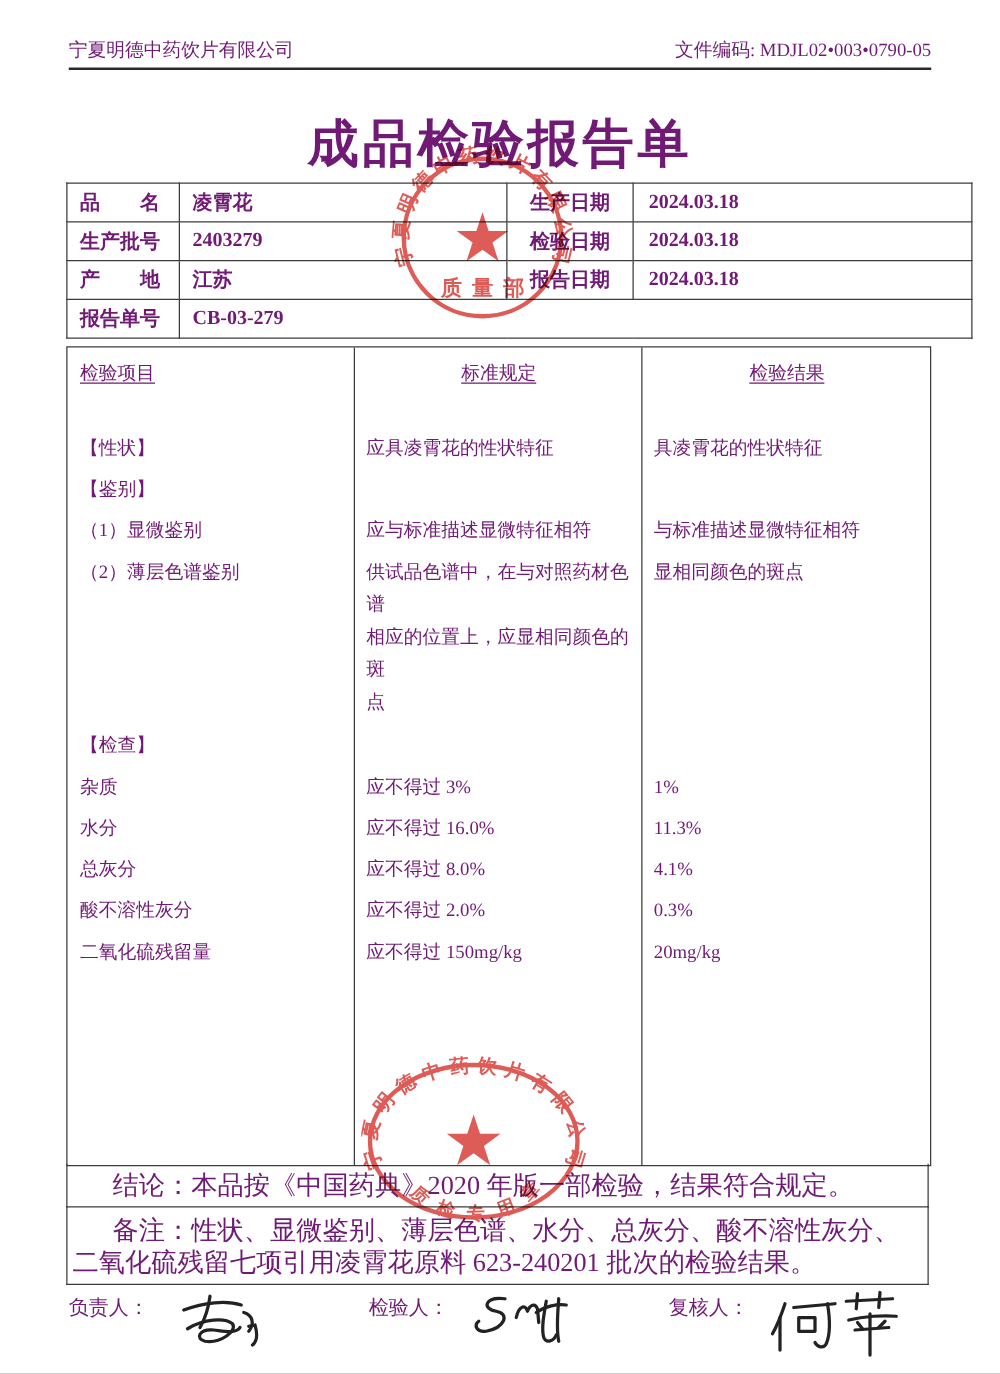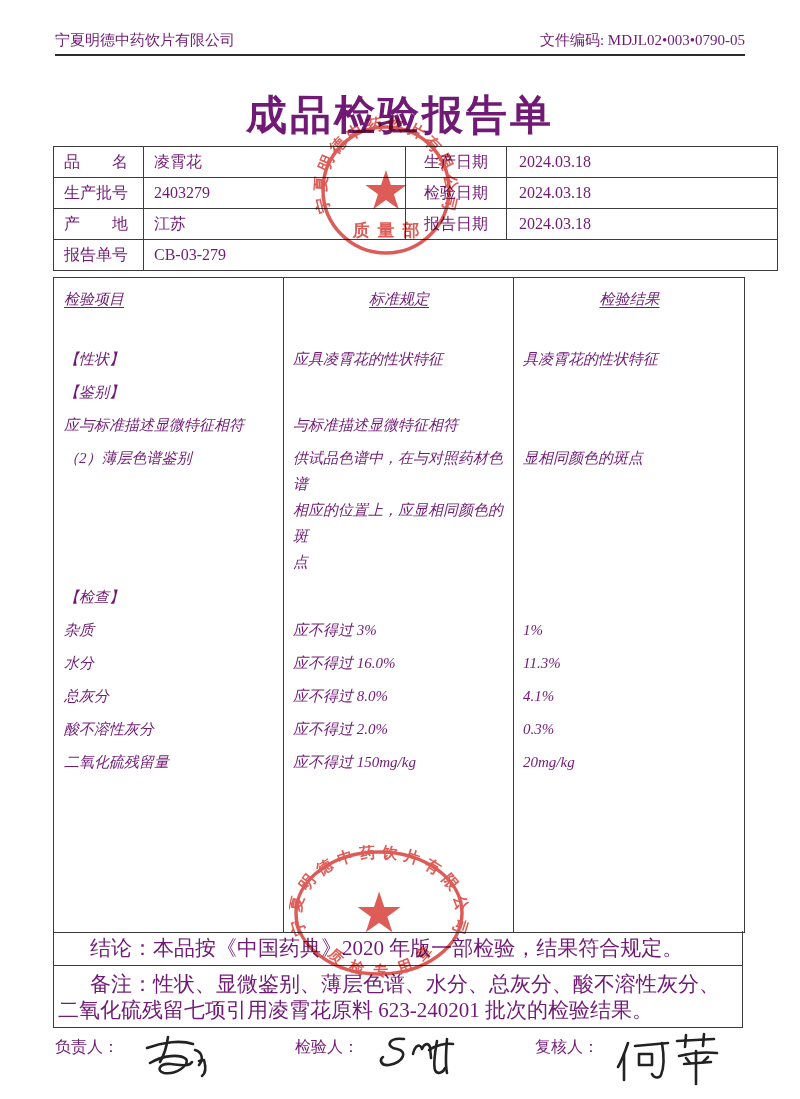--- a/index.html
+++ b/index.html
@@ -18,33 +18,33 @@
   
   .title{
     position:absolute;left:0;right:0;top:88px;text-align:center;
     font-size:41px;font-weight:bold;letter-spacing:3px;
   }
   
   table.info{
     position:absolute;left:53px;top:146px;width:692px;
     border-collapse:collapse;table-layout:fixed;font-size:16px;
   }
-  table.info td{border:1px solid #3c3c3c;height:30px;padding:0 0 0 10px;vertical-align:middle;}
+  table.info td{border:1px solid #3c3c3c;height:30px;padding:0 0 0 10px;vertical-align:middle;font-weight:bold;}
   table.info td.lab{width:79px;}
   table.info td.val{width:251px;}
   table.info td.lab2{width:100px;text-align:center;padding:0;}
   table.info td.val2{width:258px;padding-left:12px;}
   
   .main{
     position:absolute;left:53px;top:277px;width:690px;height:654px;
     border:1px solid #3c3c3c;font-size:15px;
   }
   .vline{position:absolute;top:0;bottom:0;width:1px;background:#3c3c3c;}
   .vl1{left:229px;} .vl2{left:459px;}
-  .mrow{display:grid;grid-template-columns:229px 230px 231px;align-items:start;font-style:italic;}
+  .mrow{display:grid;grid-template-columns:229px 230px 231px;align-items:start;}
   .mrow > div{padding:0 8px 0 10px;line-height:26px;}
   .mhead{margin-top:8px;height:22px;}
   .mhead > div{text-decoration:underline;text-underline-offset:3px;}
   .mhead .c{text-align:center;}
   .spacer{height:38px;}
   .entry{min-height:33px;}
   .entry.tall{min-height:88px;}
   .entry.gap-top{margin-top:9px;}
   .std{white-space:pre-line;}
   
@@ -128,20 +128,21 @@
       <div>【性状】</div>
       <div class="std">应具凌霄花的性状特征</div>
       <div>具凌霄花的性状特征</div>
     </div>
     <div class="mrow entry">
       <div>【鉴别】</div>
       <div class="std"></div>
       <div></div>
     </div>
     <div class="mrow entry">
+      <div>（1）显微鉴别</div>
       <div class="std">应与标准描述显微特征相符</div>
       <div>与标准描述显微特征相符</div>
     </div>
     <div class="mrow entry tall">
       <div>（2）薄层色谱鉴别</div>
       <div class="std">供试品色谱中，在与对照药材色谱
 相应的位置上，应显相同颜色的斑
 点</div>
       <div>显相同颜色的斑点</div>
     </div>

